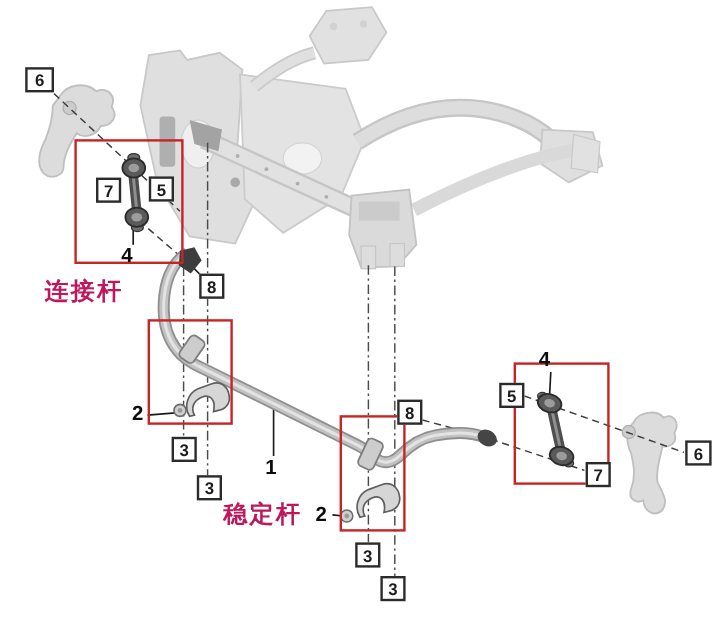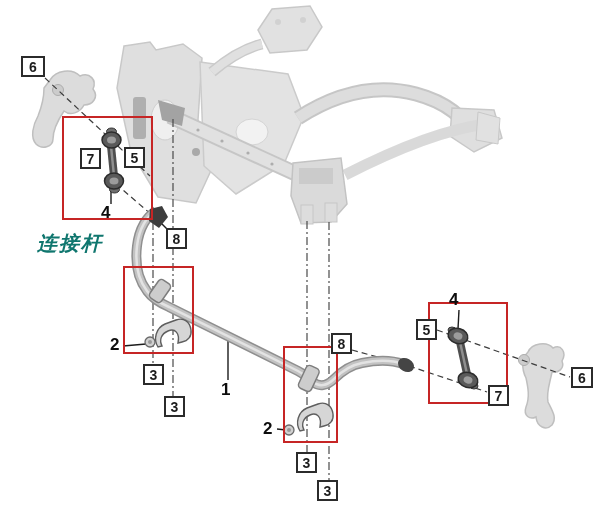--- a/index.html
+++ b/index.html
@@ -14,22 +14,22 @@
     border:2px solid #2b2b2b;background:#ffffff;color:#1c1c1c;
     display:flex;align-items:center;justify-content:center;
     font-size:14px;font-weight:600;line-height:1;
   }
   
   .num{
     position:absolute;color:#0d0d0d;font-size:17px;font-weight:700;line-height:1;
   }
   
   .cn{
-    position:absolute;color:#0f766e;font-size:20px;font-weight:600;
-    line-height:1;letter-spacing:2px;white-space:nowrap;font-style:italic;
+    position:absolute;color:#be185d;font-size:20px;font-weight:600;
+    line-height:1;letter-spacing:2px;white-space:nowrap;
   }
   
   .rb{
     position:absolute;box-sizing:border-box;border:2px solid #c62525;background:transparent;
   }
 </style>
 </head>
 <body>
 
 <div class="stage">
@@ -175,14 +175,15 @@
   <div class="co" style="left:488px;top:385px;">7</div>
   <div class="co" style="left:571px;top:367px;width:22px;">6</div>
 
   <div class="num" style="left:101px;top:204px;">4</div>
   <div class="num" style="left:449px;top:291px;">4</div>
   <div class="num" style="left:110px;top:336px;">2</div>
   <div class="num" style="left:263px;top:420px;">2</div>
   <div class="num" style="left:221px;top:381px;">1</div>
 
   <div class="cn" style="left:37px;top:233px;">连接杆</div>
+  <div class="cn" style="left:186px;top:419px;">稳定杆</div>
 
 </div>
 
 </body></html>

